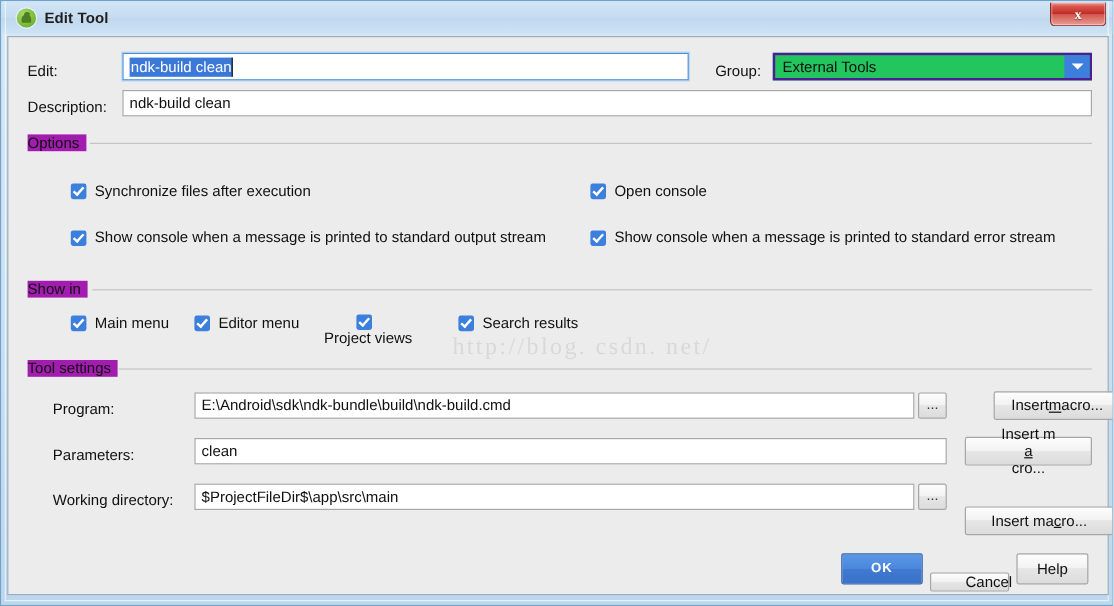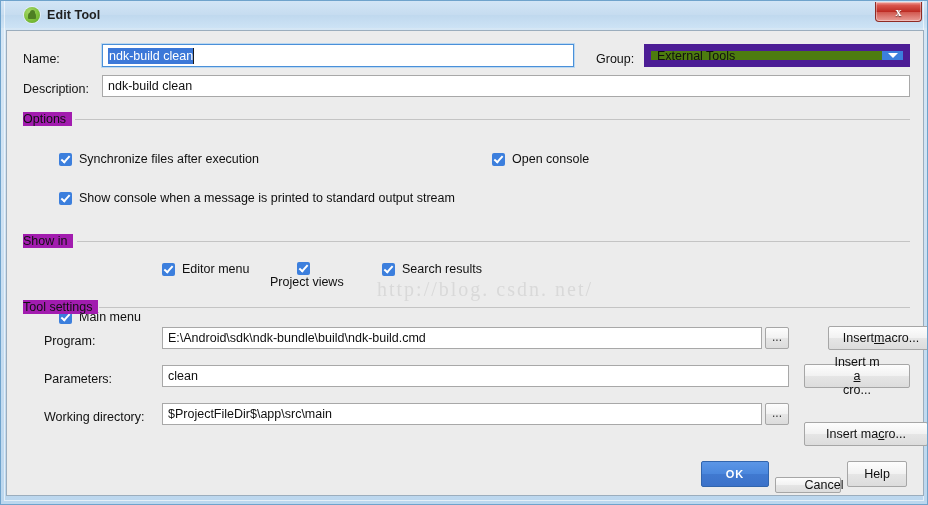--- a/index.html
+++ b/index.html
@@ -33,21 +33,21 @@
 
   
   .titlebar {
     position: absolute;
     left: 0; top: 0;
     width: 928px;
     height: 27px;
     background: linear-gradient(to bottom, #d2e5f6 0%, #c6dcf0 50%, #bfd8ee 51%, #cde3f5 100%);
     display: flex;
     align-items: center;
-    padding-left: 23px;
+    padding-left: 13px;
     box-sizing: border-box;
   }
   .title-icon {
     width: 16px; height: 16px;
     border-radius: 50%;
     background: radial-gradient(circle at 35% 30%, #a6d86a 0%, #7dbf3a 55%, #5fa524 100%);
     position: relative;
     margin-right: 7px;
     flex: none;
     box-shadow: 0 0 0 1px rgba(255,255,255,.5);
@@ -156,22 +156,22 @@
     background: #3c78d8;
     color: #ffffff;
     padding: 1px 0 1px 1px;
     border-right: 1px solid #1a1a1a;
   }
 
   
   .combo {
     position: absolute;
     box-sizing: border-box;
-    background: #4d7c0f;
-    border: 7px solid #4c1d95;
+    background: #22c55e;
+    border: 2px solid #4c1d95;
     display: flex;
     align-items: center;
     cursor: default;
   }
   .combo .val {
     flex: 1;
     font-size: 12.5px;
     color: #101010;
     padding-left: 6px;
     white-space: nowrap;
@@ -296,21 +296,21 @@
     </div>
   </div>
 
   <div class="window-inner-glow"></div>
 
   <div class="dialog">
     <div class="content">
 
       <div class="watermark">http://blog. csdn. net/</div>
 
-      <div class="lbl" style="left:16px; top:21px;">Name:</div>
+      <div class="lbl" style="left:16px; top:21px;">Edit:</div>
       <div class="tfield focused" style="left:95px; top:13px; width:472px; height:23px;">
         <span class="sel-text">ndk-build clean</span>
       </div>
 
       <div class="lbl" style="left:589px; top:21px;">Group:</div>
       <div class="combo" style="left:637px; top:13px; width:266px; height:23px;">
         <div class="val">External Tools</div>
         <div class="arrow">
             <i></i>
           </div>
@@ -333,25 +333,29 @@
         <span class="box"></span>
         <span class="txt">Open console</span>
       </div>
 
 
       <div class="cb" style="left:52px; top:160px;">
         <span class="box"></span>
         <span class="txt">Show console when a message is printed to standard output stream</span>
       </div>
 
+      <div class="cb" style="left:485px; top:160px;">
+        <span class="box"></span>
+        <span class="txt">Show console when a message is printed to standard error stream</span>
+      </div>
 
       <div class="group-title" style="left:16px; top:203px;">Show in</div>
       <div class="group-sep" style="left:70px; top:210px; width:833px;"></div>
 
-      <div class="cb" style="left:52px; top:231px;margin-top:48px;">
+      <div class="cb" style="left:52px; top:231px;">
         <span class="box"></span>
         <span class="txt">Main menu</span>
       </div>
       <div class="cb" style="left:155px; top:231px;">
         <span class="box"></span>
         <span class="txt">Editor menu</span>
       </div>
       <div class="cb" style="left:263px; top:231px;flex-direction:column;">
         <span class="box"></span>
         <span class="txt">Project views</span>

